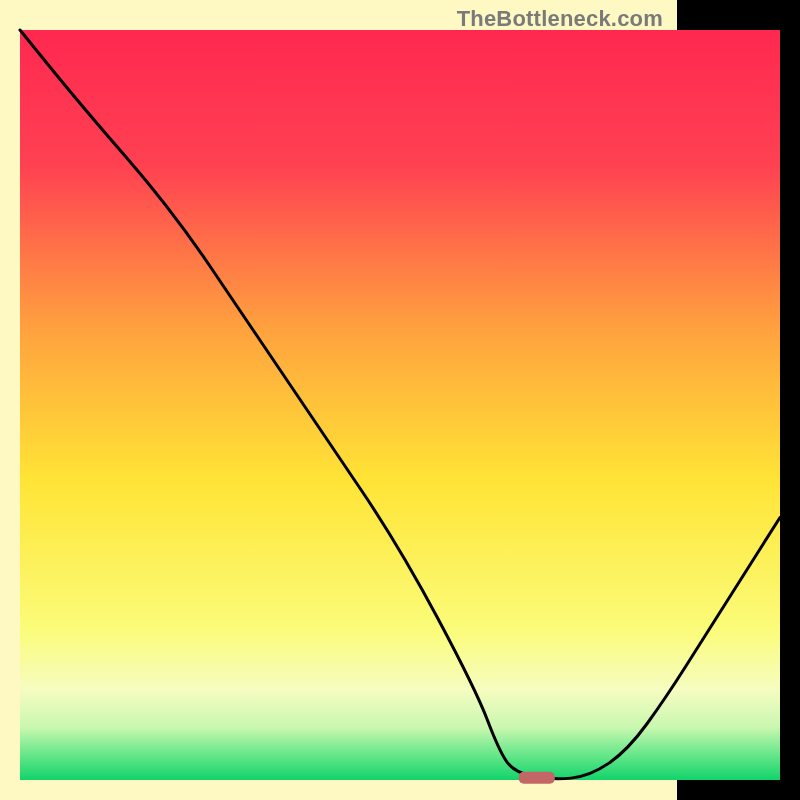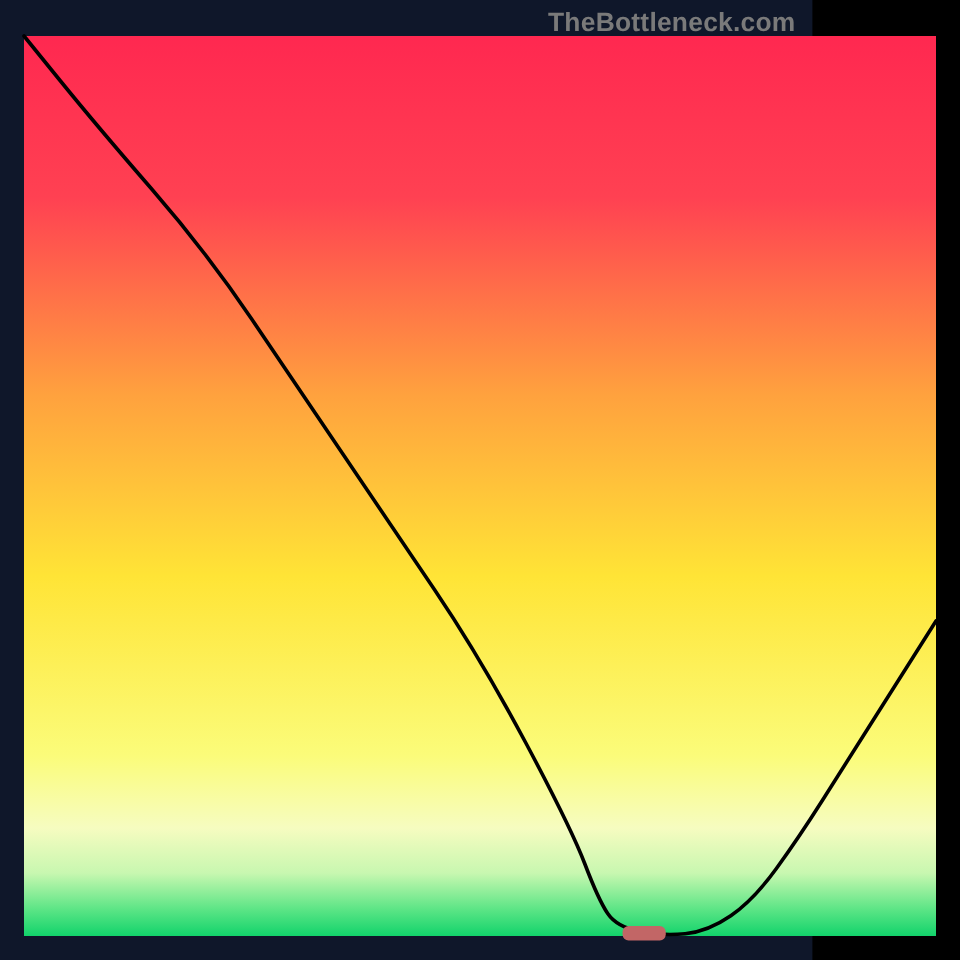--- a/index.html
+++ b/index.html
@@ -7,21 +7,21 @@
     padding: 0;
     width: 800px;
     height: 800px;
     background: #000;
     overflow: hidden;
   }
   .container {
     position: relative;
     width: 677px;
     height: 800px;
-    background: #0f172a;
+    background: #fef9c3;
   }
   .watermark {
     position: absolute;
     top: 6px;
     right: 14px;
     font-family: Arial, Helvetica, sans-serif;
     font-size: 22px;
     font-weight: 600;
     color: #7a7a7a;
     letter-spacing: 0.2px;

